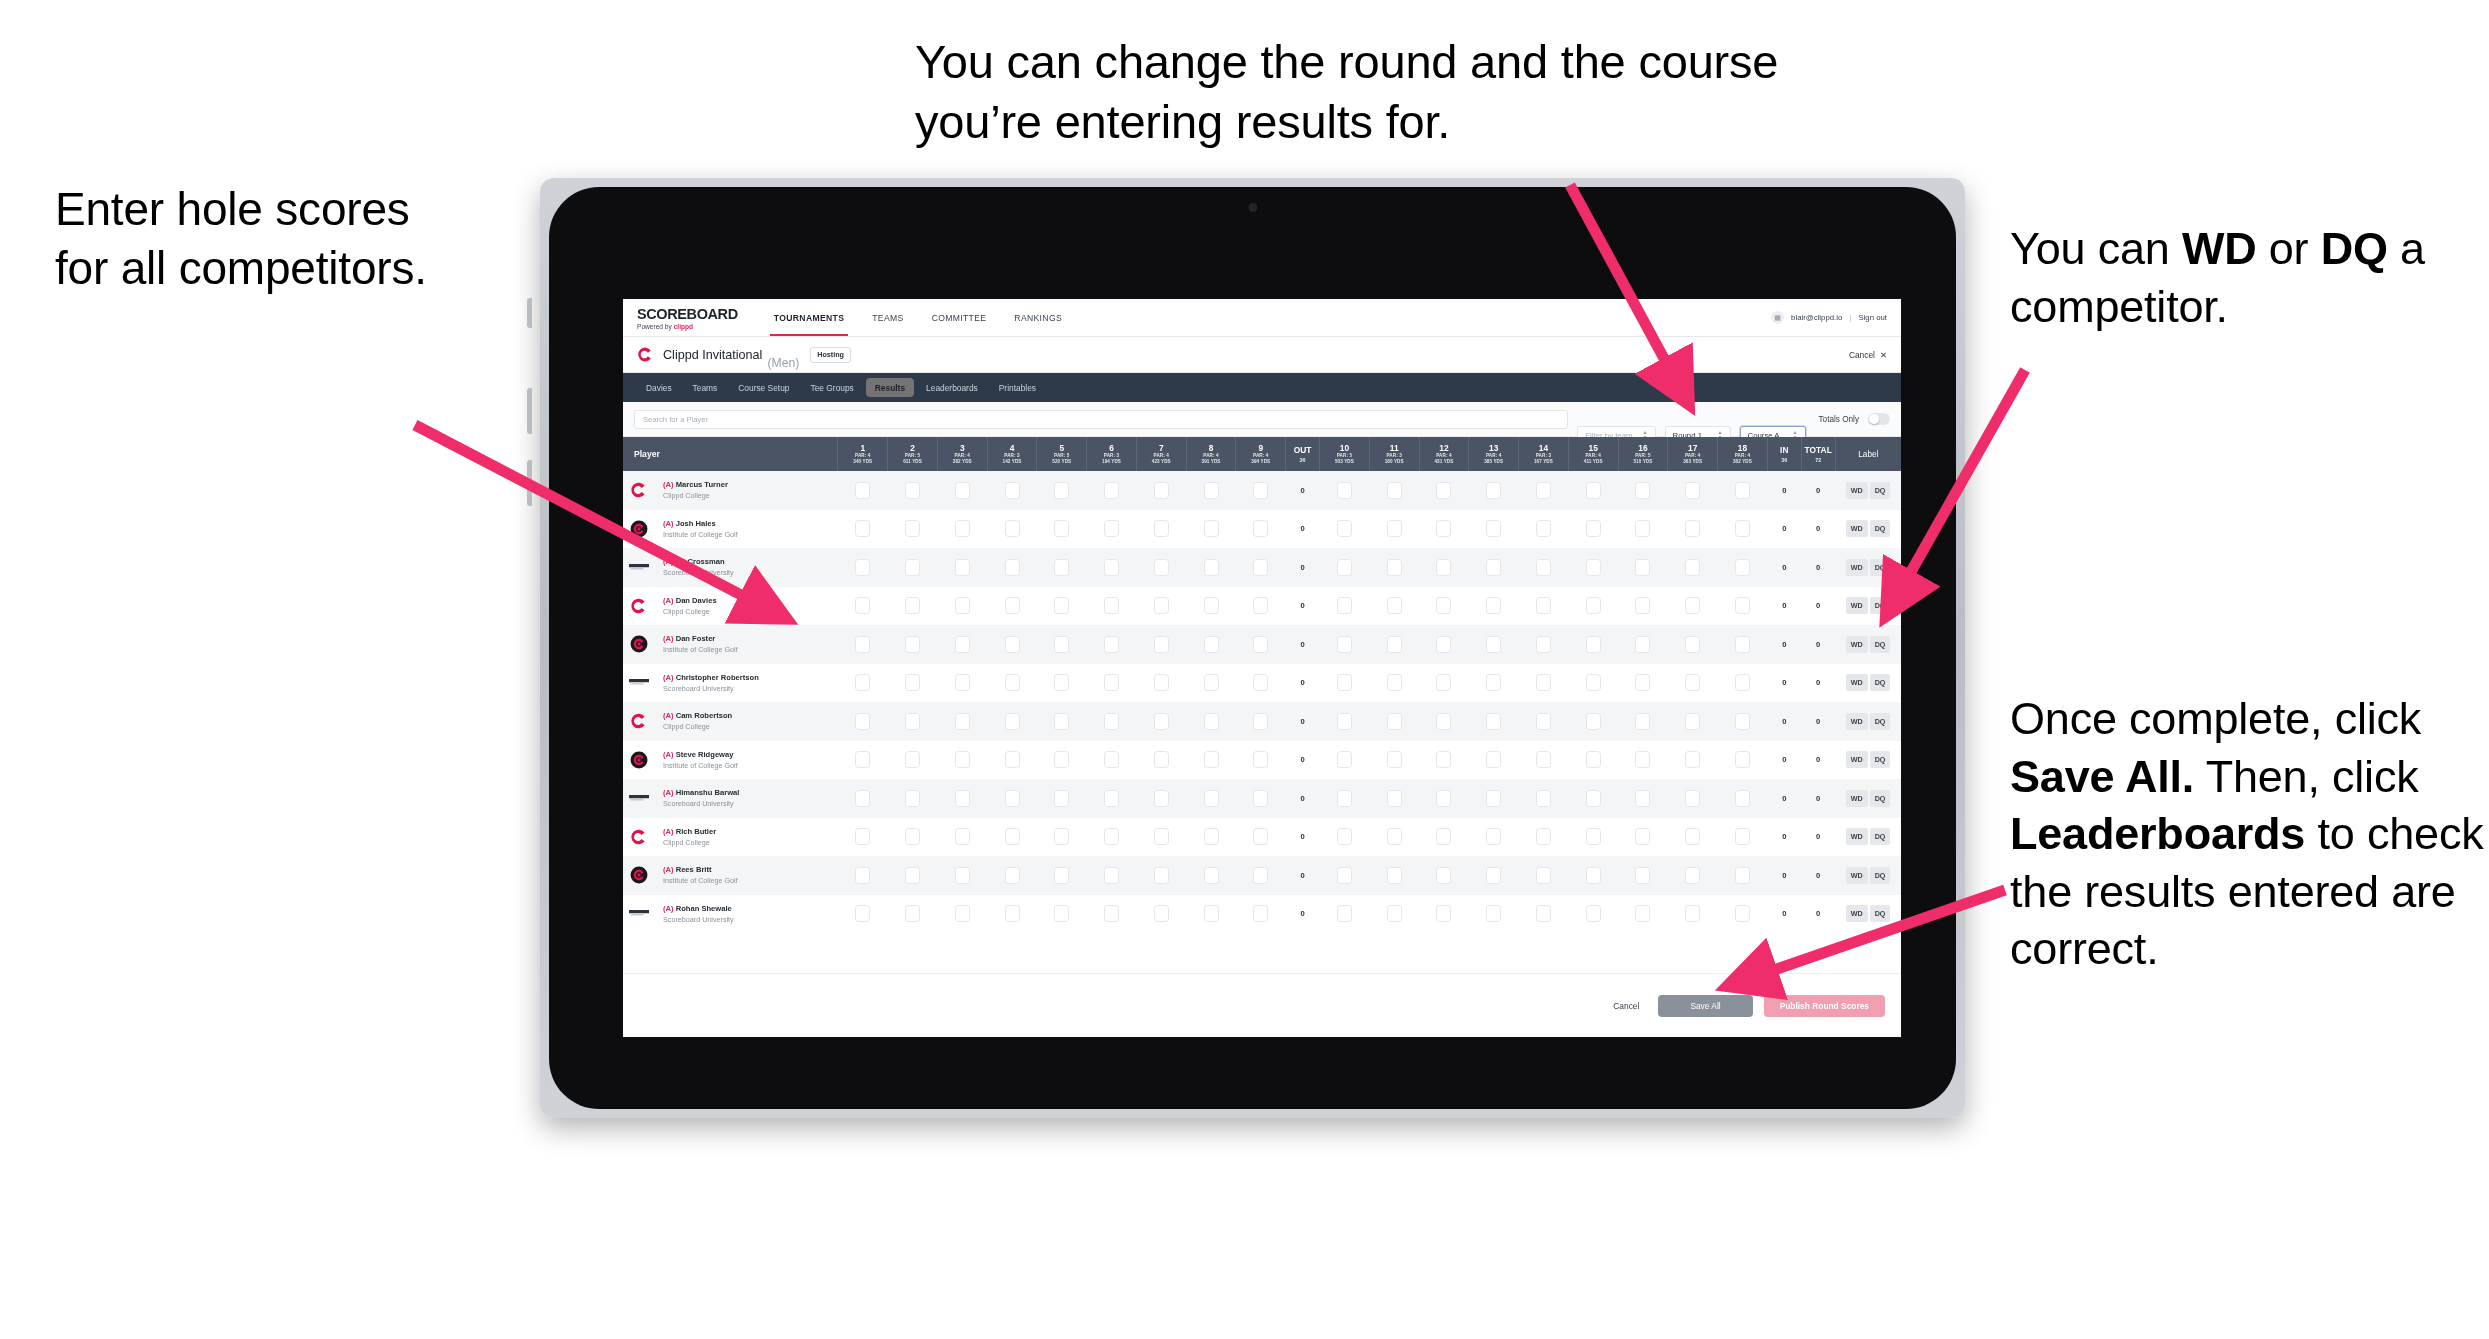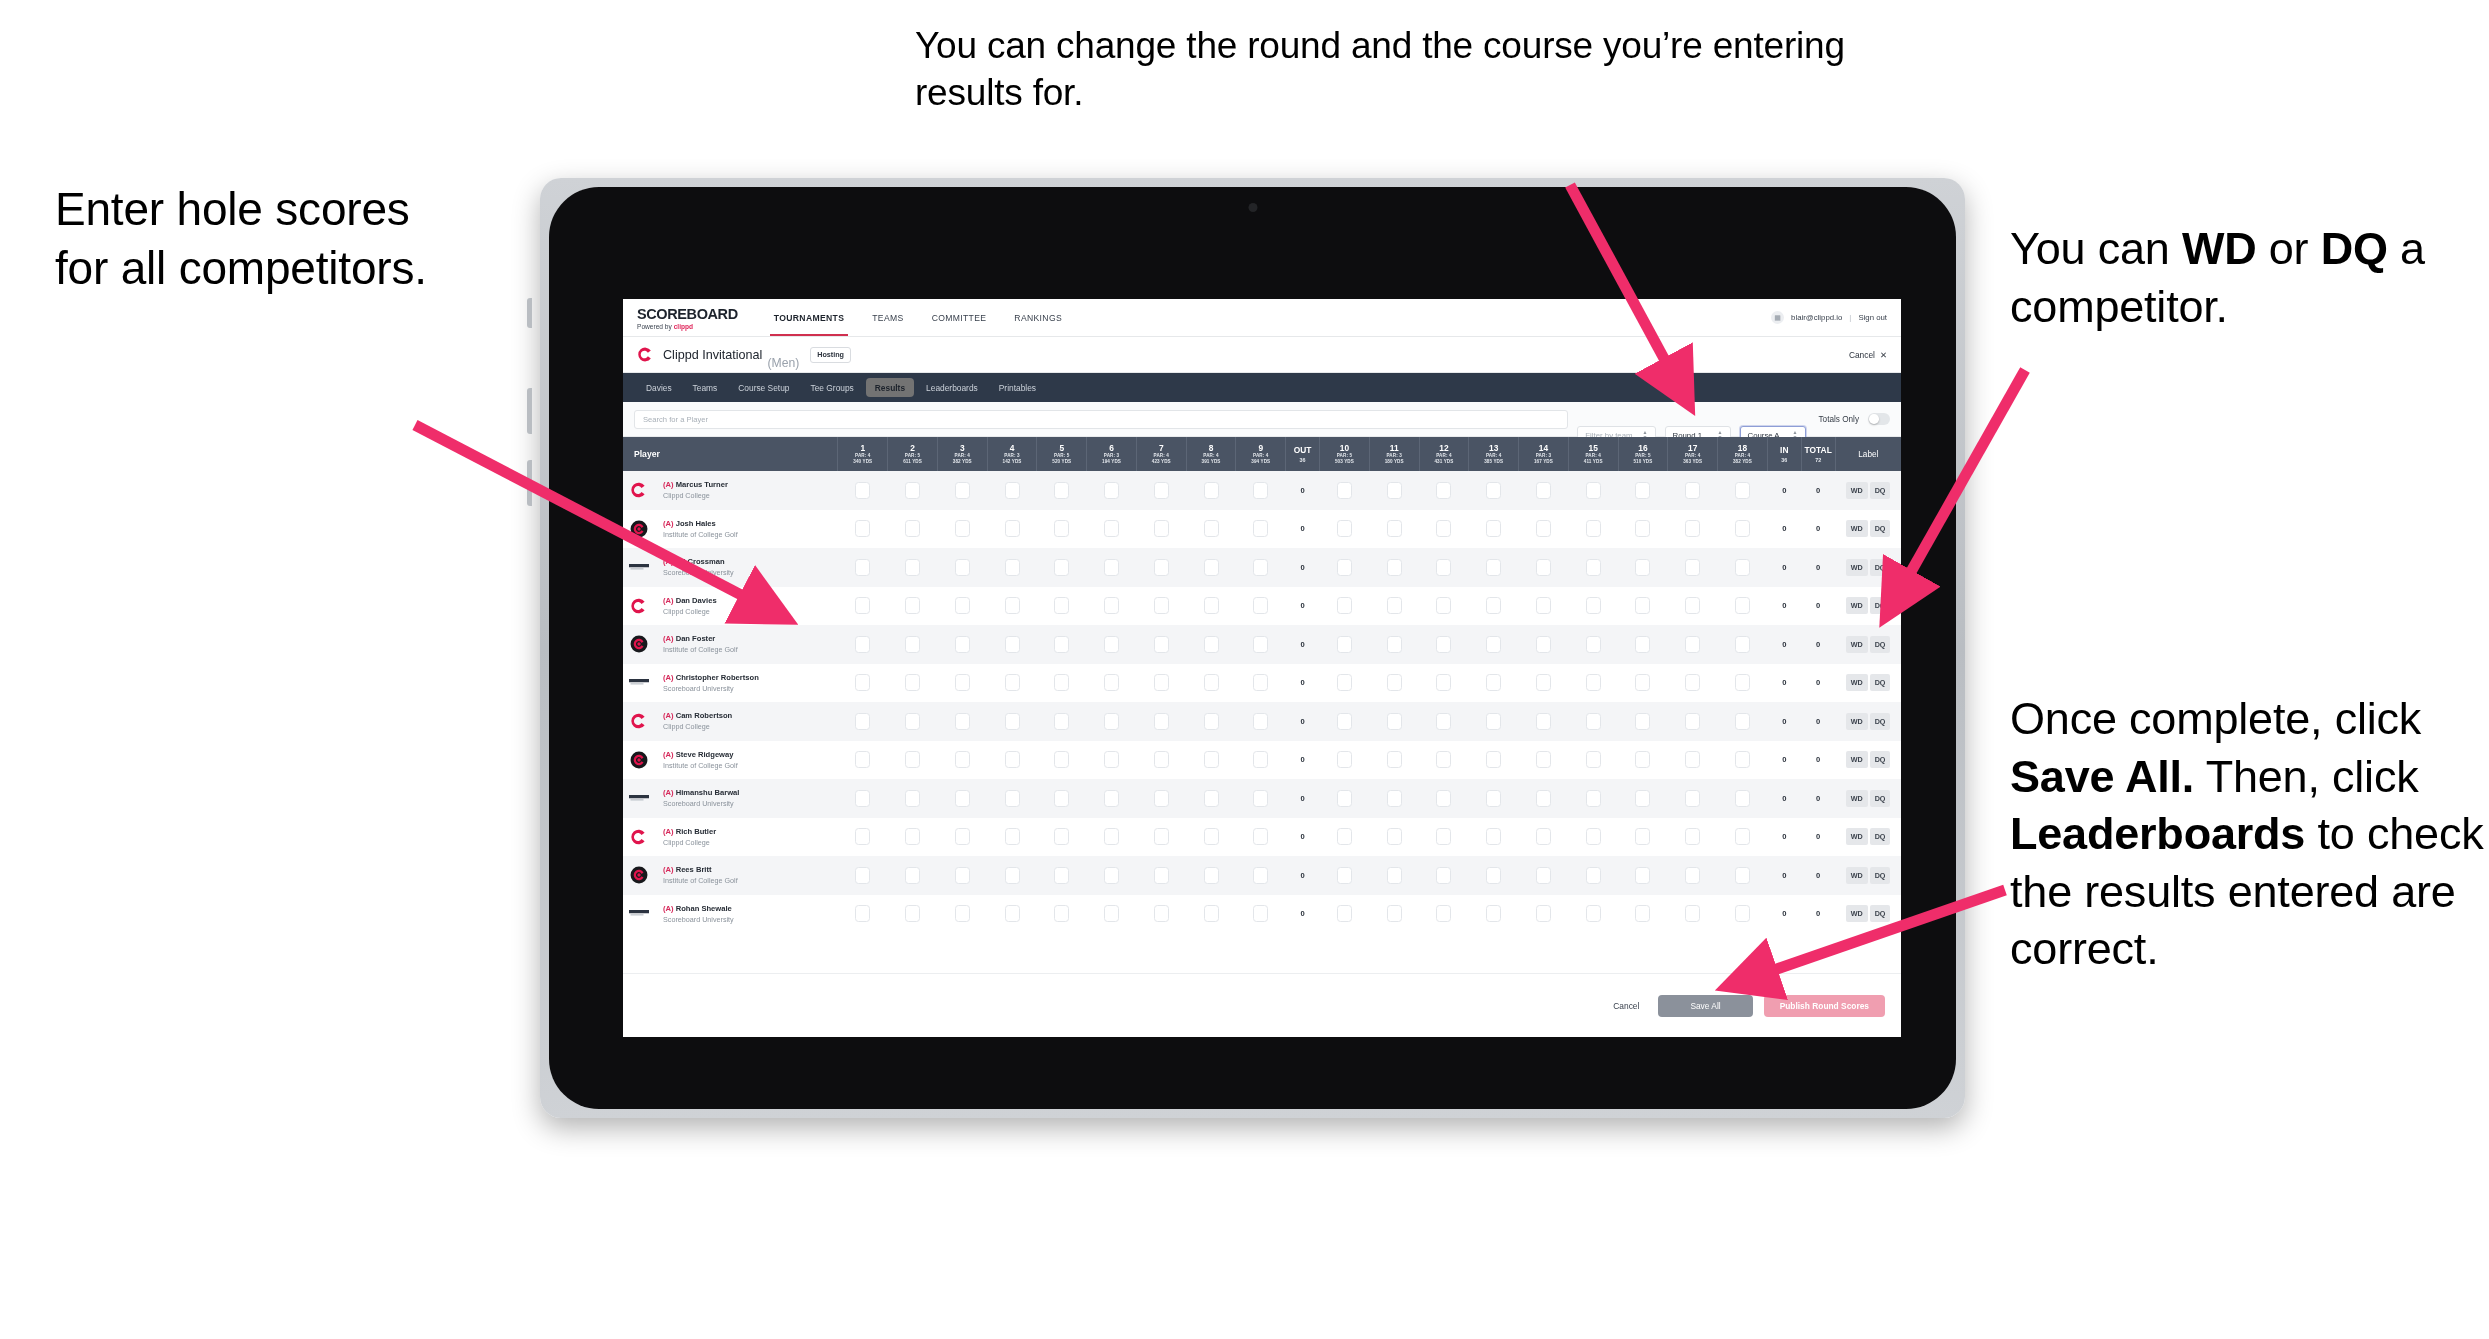--- a/index.html
+++ b/index.html
@@ -14,34 +14,34 @@
 
   
   .callout {
     position: absolute;
     color: #000;
     font-weight: 400;
     line-height: 1.28;
     letter-spacing: -0.2px;
   }
   .callout b { font-weight: 700; }
-  #callout-top    { left: 915px; top: 22px;  width: 960px; font-size: 37px; }
+  #callout-top    { left: 915px; top: 32px;  width: 960px; font-size: 47px; }
   #callout-left   { left: 55px;  top: 180px; width: 400px; font-size: 46px; }
   #callout-right  { left: 2010px; top: 220px; width: 470px; font-size: 45px; }
   #callout-bottom { left: 2010px; top: 690px; width: 480px; font-size: 45px; }
 
   
   #arrows { position: absolute; left: 0; top: 0; width: 2489px; height: 1339px; pointer-events: none; }
 
   
   #tablet {
     position: absolute; left: 540px; top: 178px;
     width: 1425px; height: 940px;
     background: linear-gradient(180deg,#cfd2d6 0%, #b9bdc2 50%, #cfd2d6 100%);
-    border-radius: 21px;
+    border-radius: 14px;
     padding: 9px;
     box-shadow: 0 10px 28px rgba(0,0,0,.30);
   }
   #tablet-inner {
     width: 100%; height: 100%;
     background: #0d0d0f;
     border-radius: 50px;
     position: relative;
     overflow: hidden;
   }

